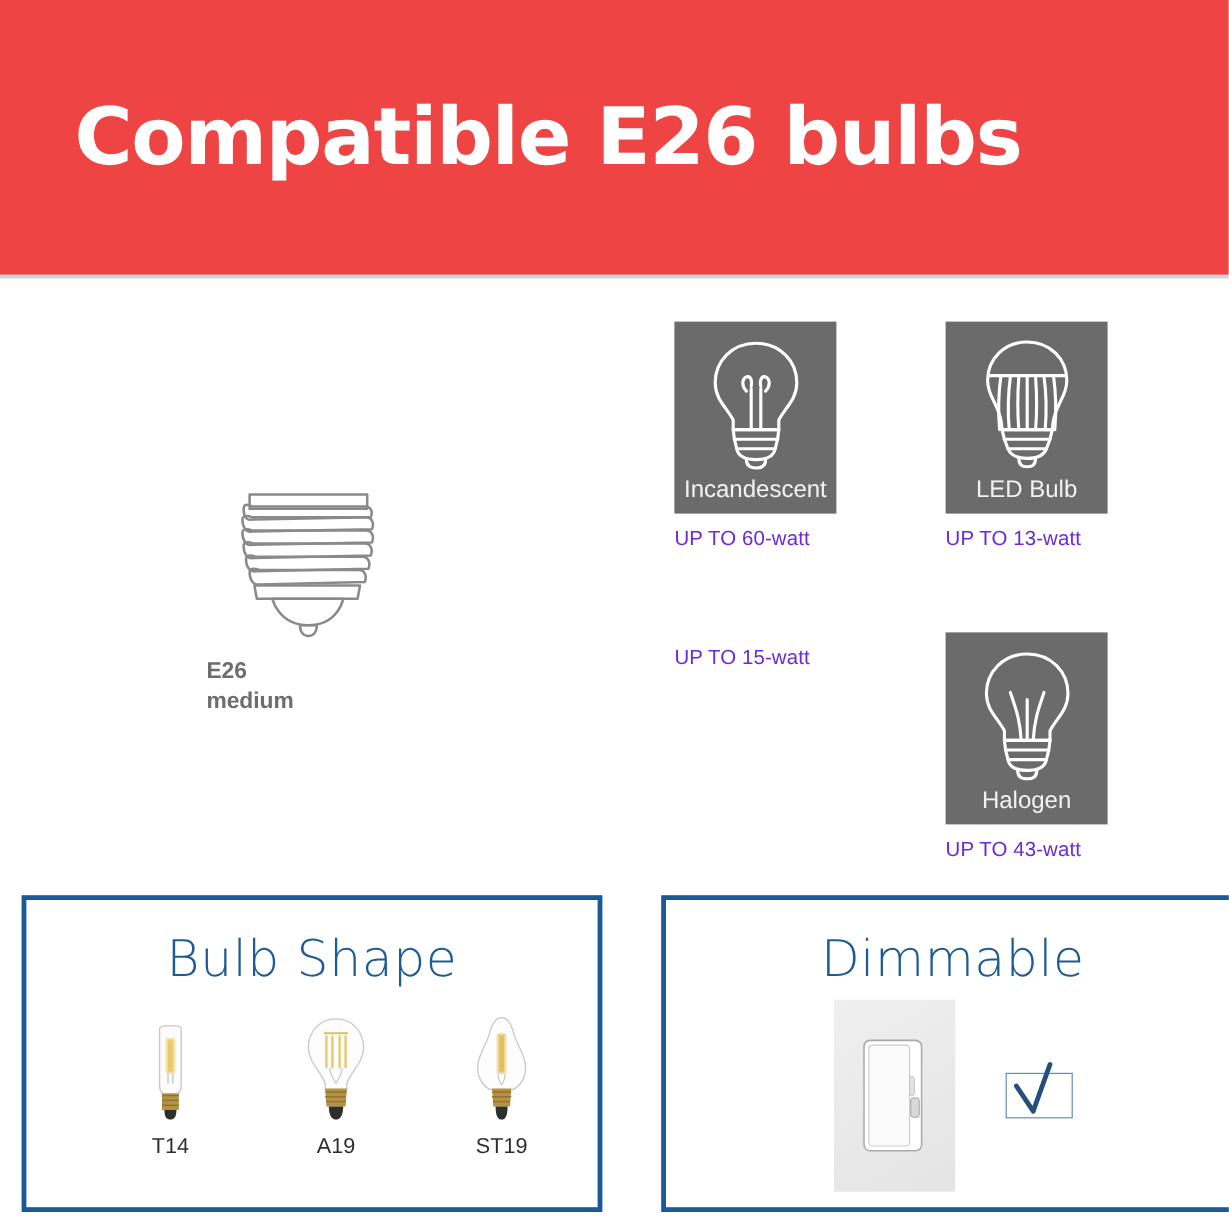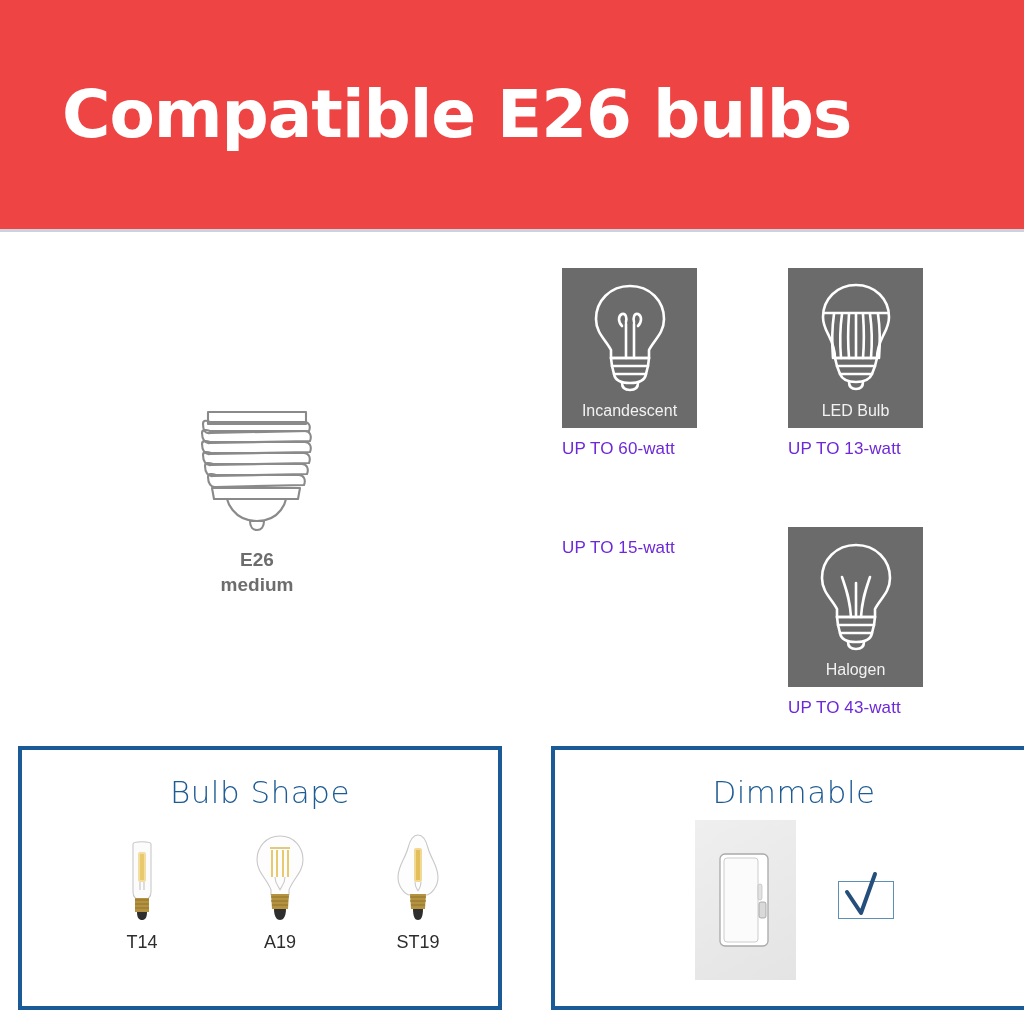--- a/index.html
+++ b/index.html
@@ -30,63 +30,63 @@
     position:absolute;left:0;top:229px;width:1024px;height:3px;
     background:#c9d4de;
   }
 
   
   .e26-block{
     position:absolute;left:172px;top:400px;width:170px;
   }
   .e26-art{width:170px;height:135px;display:block;margin:0 auto;}
   .e26-label{
-    text-align:center;color:#6d6d6d;font-weight:bold;
+    text-align:left;color:#6d6d6d;font-weight:bold;
     font-size:19px;line-height:25px;margin-top:12px;
   }
 
   
   .tiles{
     position:absolute;left:562px;top:268px;
     width:400px;
   }
   .tile-row{display:flex;gap:91px;}
   .tile-row + .tile-row{margin-top:68px;}
   .tile-cell{width:135px;}
   .tile{
     width:135px;height:160px;background:#6b6b6b;
     position:relative;
     display:flex;flex-direction:column;align-items:center;
     justify-content:flex-start;
   }
   .tile-art{margin-top:10px;}
   .tile-name{
     position:absolute;bottom:8px;left:0;right:0;
-    text-align:center;color:#f2f2f2;font-size:16px;
+    text-align:center;color:#f2f2f2;font-size:20px;
     font-family:"Liberation Sans", sans-serif;
   }
   .tile-watt{
     margin-top:11px;
     color:#6d28d9;font-size:17px;letter-spacing:0.1px;
     white-space:nowrap;
   }
 
   
   .panel{
     position:absolute;top:746px;height:264px;
     border:4px solid #1a5a96;
     background:#ffffff;
     box-sizing:border-box;
   }
   .panel-shape{left:18px;width:484px;}
   .panel-dim{left:551px;width:486px;}
   .panel-title{
     text-align:center;
     color:#1d5b94;
-    font-size:31px;
+    font-size:42px;
     font-weight:300;
     font-family:"DejaVu Sans", sans-serif;
     letter-spacing:0.5px;
     margin-top:24px;
   }
 
   .shape-row{
     display:flex;justify-content:center;align-items:flex-end;
     gap:46px;margin-top:22px;padding-left:40px;
   }

